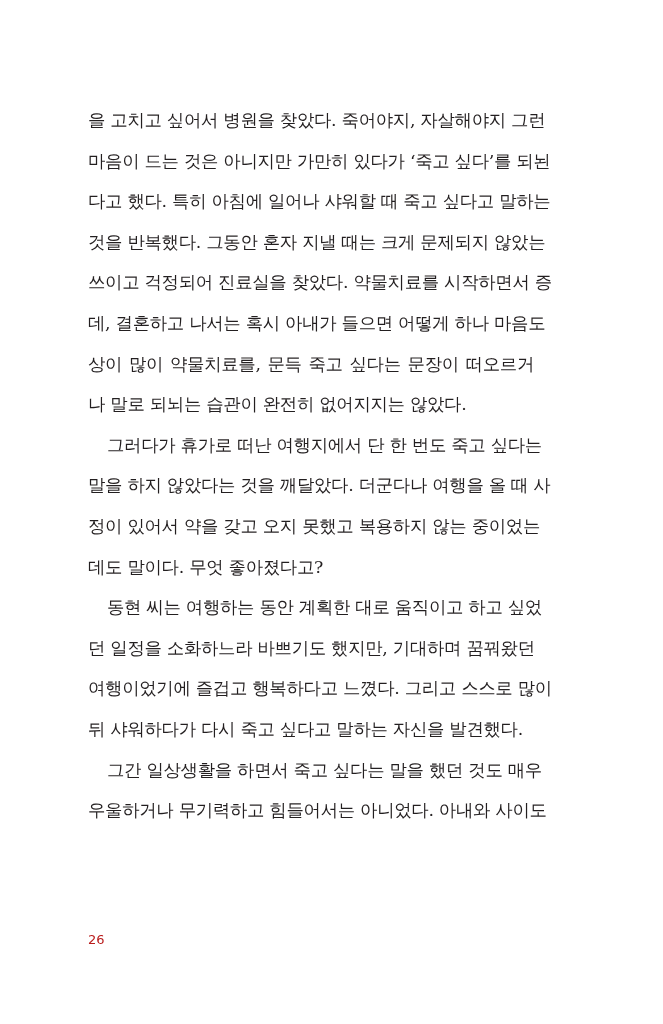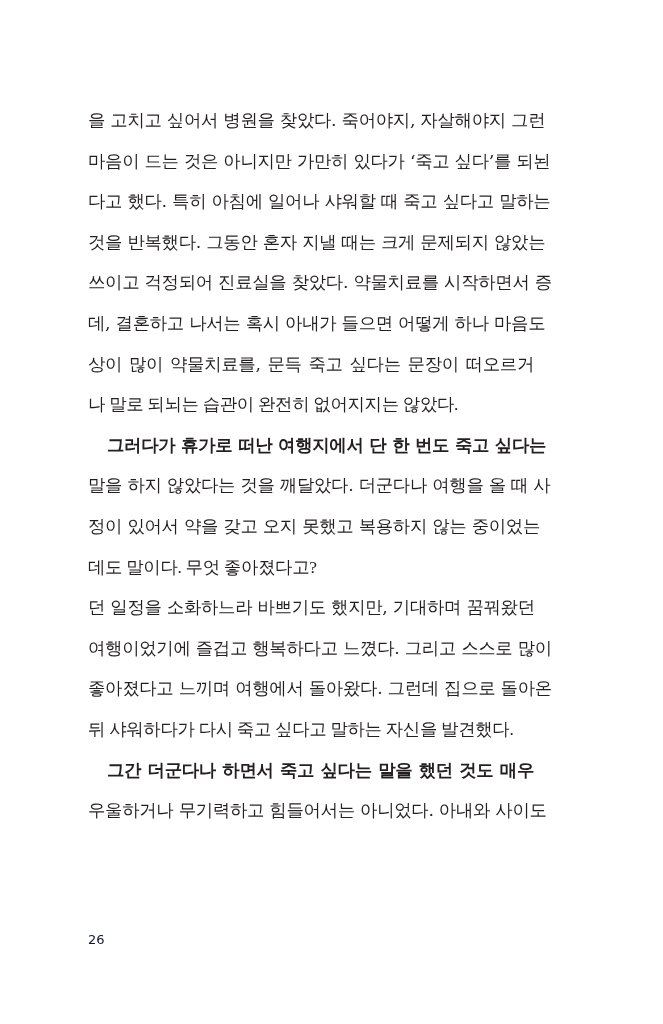--- a/index.html
+++ b/index.html
@@ -30,53 +30,51 @@
       height: 40.6px;
       line-height: 40.6px;
       font-size: 17.4px;
       white-space: nowrap;
       text-align: justify;
       text-align-last: justify;
       letter-spacing: -0.3px;
     }
     .line.last {
       text-align-last: left;
-      font-family: Liberation Serif, serif;
     }
     .line.indent {
       padding-left: 19px;
-      font-weight: bold;
     }
     .page-number {
       position: absolute;
       left: 88px;
       top: 916px;
       font-family: "DejaVu Sans", "Liberation Sans", sans-serif;
       font-size: 13px;
-      color: #0f172a;
+      color: #b91c1c;
     }
   </style>
 </head>
 <body>
 
 <div class="page">
   <div class="body-text" id="body-text">
       <div class="line">을 고치고 싶어서 병원을 찾았다. 죽어야지, 자살해야지 그런</div>
       <div class="line">마음이 드는 것은 아니지만 가만히 있다가 ‘죽고 싶다’를 되뇐</div>
       <div class="line">다고 했다. 특히 아침에 일어나 샤워할 때 죽고 싶다고 말하는</div>
       <div class="line">것을 반복했다. 그동안 혼자 지낼 때는 크게 문제되지 않았는</div>
       <div class="line">쓰이고 걱정되어 진료실을 찾았다. 약물치료를 시작하면서 증</div>
       <div class="line">데, 결혼하고 나서는 혹시 아내가 들으면 어떻게 하나 마음도</div>
       <div class="line">상이 많이 약물치료를, 문득 죽고 싶다는 문장이 떠오르거</div>
       <div class="line last">나 말로 되뇌는 습관이 완전히 없어지지는 않았다.</div>
       <div class="line indent">그러다가 휴가로 떠난 여행지에서 단 한 번도 죽고 싶다는</div>
       <div class="line">말을 하지 않았다는 것을 깨달았다. 더군다나 여행을 올 때 사</div>
       <div class="line">정이 있어서 약을 갖고 오지 못했고 복용하지 않는 중이었는</div>
       <div class="line last">데도 말이다. 무엇 좋아졌다고?</div>
+      <div class="line indent">동현 씨는 여행하는 동안 계획한 대로 움직이고 하고 싶었</div>
       <div class="line">던 일정을 소화하느라 바쁘기도 했지만, 기대하며 꿈꿔왔던</div>
       <div class="line">여행이었기에 즐겁고 행복하다고 느꼈다. 그리고 스스로 많이</div>
-      <div class="line">좋아졌다고 느끼며 여행에서 돌아왔다. 그런데 집으로 돌아온</div>
       <div class="line last">뒤 샤워하다가 다시 죽고 싶다고 말하는 자신을 발견했다.</div>
-      <div class="line indent">그간 더군다나 하면서 죽고 싶다는 말을 했던 것도 매우</div>
+      <div class="line indent">그간 일상생활을 하면서 죽고 싶다는 말을 했던 것도 매우</div>
       <div class="line">우울하거나 무기력하고 힘들어서는 아니었다. 아내와 사이도</div>
     </div>
   <div class="page-number">26</div>
 </div>
 
 </body></html>

